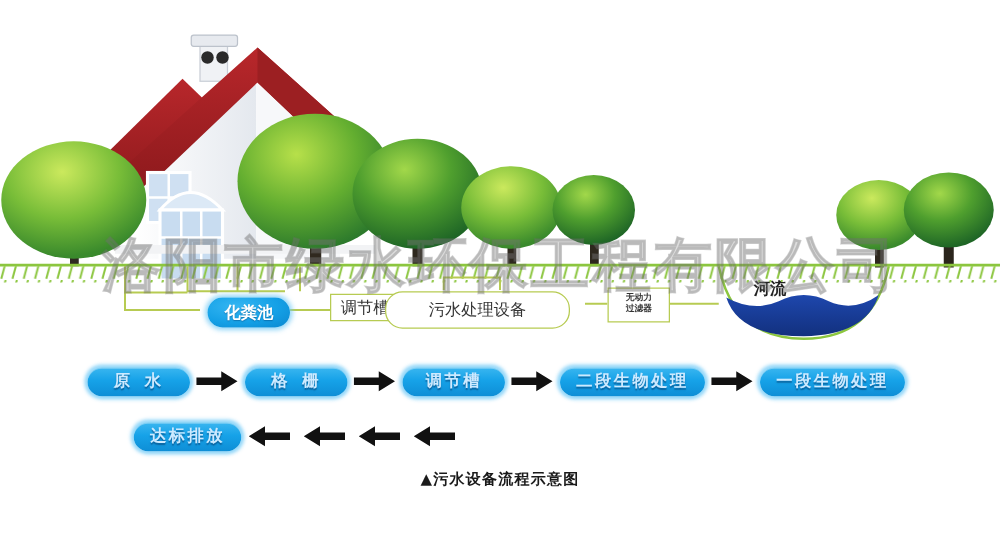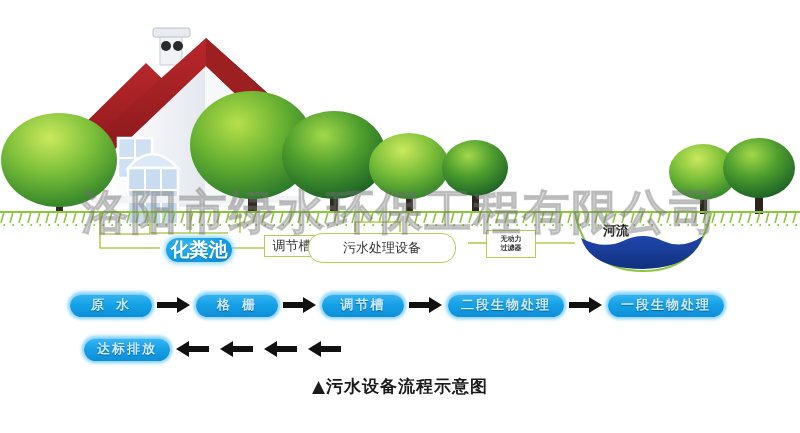--- a/index.html
+++ b/index.html
@@ -22,52 +22,52 @@
     white-space:nowrap;pointer-events:none;z-index:40;
   }
 
   
   .lab{position:absolute;z-index:30;display:flex;align-items:center;justify-content:center;
        text-align:center;line-height:1.1;}
   .lab-pill{
     background:radial-gradient(ellipse at 35% 30%, #35b6f2 0%, #14a0e6 55%, #0b87cf 100%);
     color:#ffffff;border-radius:13px;
     box-shadow:0 0 4px 2px rgba(110,200,245,0.75);
-    font-size:19px;font-weight:bold;text-shadow:0 1px 1px rgba(0,60,110,.45);
+    font-size:13px;font-weight:bold;text-shadow:0 1px 1px rgba(0,60,110,.45);
   }
   .lab-box{
     background:#ffffff;border:1.5px solid #b7cb52;color:#333333;font-size:13px;
   }
   .lab-box.round{border-radius:14px;}
   .lab-tiny{
     background:#ffffff;border:1.4px solid #b7cb52;color:#333333;
     font-size:7px;font-weight:bold;line-height:1.25;padding:1px 2px;
   }
   .lab-plain{color:#222222;font-size:13px;font-weight:bold;background:transparent;}
 
   
   #flow{position:absolute;left:0;top:288px;width:800px;height:145px;z-index:20;}
   .flow-row{position:absolute;left:0;width:800px;display:flex;align-items:center;}
   #row1{top:0px;height:34px;padding-left:70px;box-sizing:border-box;}
-  #row2{top:44px;height:34px;padding-left:84px;box-sizing:border-box;}
+  #row2{top:44px;height:34px;padding-left:107px;box-sizing:border-box;}
   .pill{
     height:23px;min-width:56px;padding:0 13px;border-radius:12px;
     display:flex;align-items:center;justify-content:center;
     background:linear-gradient(180deg,#3ab6f0 0%,#16a2e8 45%,#0e8ed6 100%);
     box-shadow:0 0 3px 2.5px rgba(120,205,247,0.8), inset 0 1px 0 rgba(255,255,255,.35);
     color:#cdeaff;font-size:13px;font-weight:bold;letter-spacing:2px;
     text-shadow:0 1px 1px rgba(0,55,105,.55);white-space:nowrap;font-family:Liberation Mono, monospace;
   }
   .arrow{width:44px;height:26px;display:flex;align-items:center;justify-content:center;flex:0 0 auto;}
   .arrow svg{display:block;}
 
   
   #caption{
     position:absolute;left:0;top:375px;width:800px;text-align:center;
-    font-size:17px;font-weight:bold;color:#1a1a1a;letter-spacing:1px;z-index:20;
+    font-size:12px;font-weight:bold;color:#1a1a1a;letter-spacing:1px;z-index:20;
     font-family:"DejaVu Sans","Liberation Sans",sans-serif;
   }
 </style>
 </head>
 <body>
 
 <div id="stage">
 
   <div id="scene">
     <svg width="800" height="285" viewBox="0 0 800 285" xmlns="http://www.w3.org/2000/svg">

